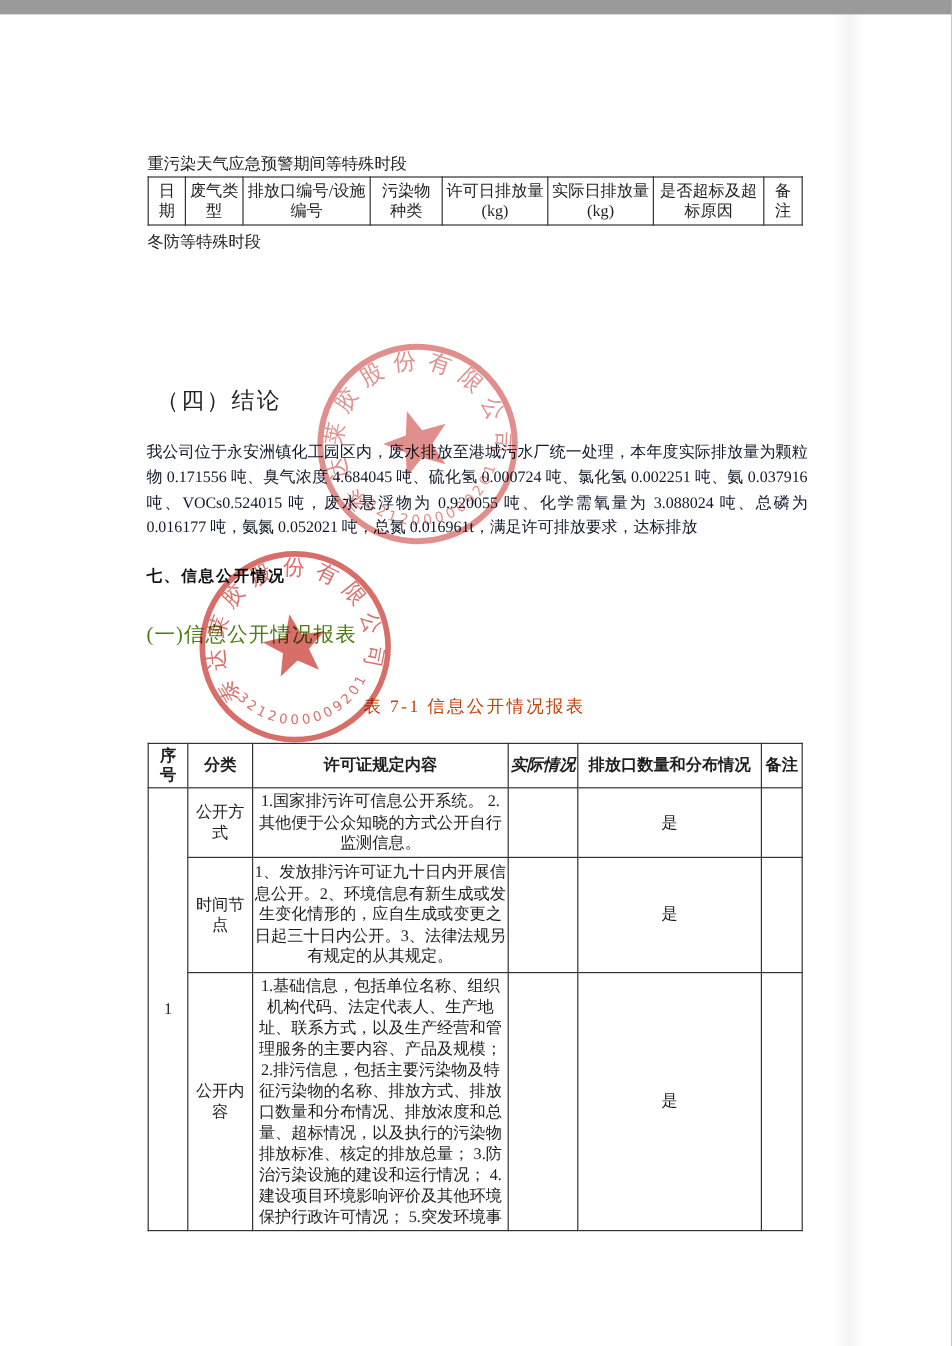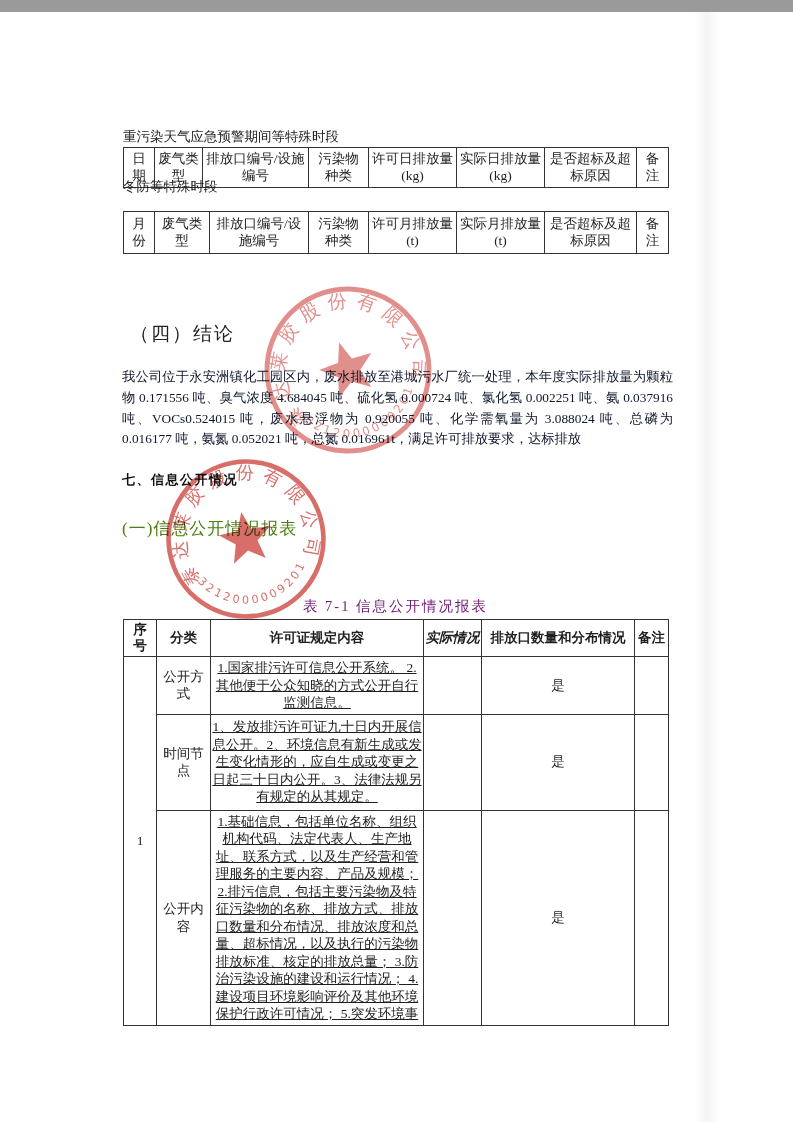--- a/index.html
+++ b/index.html
@@ -17,34 +17,34 @@
     width:545px;font-size:13.5px;color:#1e1e1e;
   }
   table.doc-table th,table.doc-table td{
     border:1.4px solid #333;vertical-align:middle;
     font-weight:normal;line-height:16.5px;padding:2px 1px;text-align:center;
     overflow:hidden;
   }
   table.top-tbl th{padding:3px 3px;text-align:center;}
   table.main-tbl th{font-weight:600;line-height:16px;padding:2px 2px;font-size:13.5px;}
   table.main-tbl td{font-size:13.5px;line-height:17.5px;}
-  td.cell-content{text-align:left;padding:2px 4px;text-decoration:underline;}
+  td.cell-content{text-align:left;padding:2px 4px;}
   td.cell-yes{text-align:left;padding:2px 4px;}
   .h-conclusion{position:absolute;left:130px;top:309px;font-size:19px;letter-spacing:2px;color:#222;}
   .para{
     position:absolute;left:122px;top:355px;width:551px;
     font-size:13.3px;line-height:20.8px;text-align:justify;color:#0f172a;
   }
   .h-sec7{
     position:absolute;left:122px;top:459px;font-size:13px;font-weight:bold;
     letter-spacing:1.5px;font-family:"Liberation Sans","DejaVu Sans",sans-serif;color:#111;
   }
   .h-sub7{position:absolute;left:122px;top:505px;font-size:17px;color:#4d7c0f;letter-spacing:1px;}
-  .caption{position:absolute;left:123px;top:585px;width:545px;text-align:center;
-    font-size:14.5px;letter-spacing:2px;color:#701a75;}
+  .caption{position:absolute;left:123px;top:567px;width:545px;text-align:center;
+    font-size:14.5px;letter-spacing:2px;color:#c2410c;}
   .stamp{position:absolute;mix-blend-mode:multiply;pointer-events:none;}
   .stamp svg{display:block;}
   .stamp-upper{left:258px;top:268px;width:180px;height:180px;opacity:.62;transform:rotate(-18deg);}
   .stamp-lower{left:160px;top:441px;width:172px;height:172px;opacity:.8;transform:rotate(-10deg);}
 </style>
 </head>
 <body>
 
 <div class="page">
   <div class="scan-band"></div>
@@ -68,45 +68,21 @@
       <th>排放口编号/设施编号</th>
       <th>污染物种类</th>
       <th>许可日排放量(kg)</th>
       <th>实际日排放量(kg)</th>
       <th>是否超标及超标原因</th>
       <th>备注</th>
     </tr>
   </tbody>
     </table>
 
-  <div class="tbl-label" style="top:166px;">冬防等特殊时段</div>
-  <table class="doc-table top-tbl" style="top:199px;height:43px;">
-    <colgroup>
-      <col style="width:31px">
-        <col style="width:55px">
-        <col style="width:99px">
-        <col style="width:60px">
-      <col style="width:88px">
-        <col style="width:88px">
-        <col style="width:92px">
-        <col style="width:32px">
-    </colgroup>
-    <tbody>
-        <tr>
-      <th>月份</th>
-      <th>废气类型</th>
-      <th>排放口编号/设施编号</th>
-      <th>污染物种类</th>
-      <th>许可月排放量(t)</th>
-      <th>实际月排放量(t)</th>
-      <th>是否超标及超标原因</th>
-      <th>备注</th>
-    </tr>
-  </tbody>
-    </table>
+  <div class="tbl-label" style="top:181px;">冬防等特殊时段</div>
 
   <div class="h-conclusion">（四）结论</div>
   <div class="para">我公司位于永安洲镇化工园区内，废水排放至港城污水厂统一处理，本年度实际排放量为颗粒物 0.171556 吨、臭气浓度 4.684045 吨、硫化氢 0.000724 吨、氯化氢 0.002251 吨、氨 0.037916 吨、VOCs0.524015 吨，废水悬浮物为 0.920055 吨、化学需氧量为 3.088024 吨、总磷为 0.016177 吨，氨氮 0.052021 吨，总氮 0.016961t，满足许可排放要求，达标排放</div>
 
   <div class="h-sec7">七、信息公开情况</div>
   <div class="h-sub7">(一)信息公开情况报表</div>
   <div class="caption">表 7-1 信息公开情况报表</div>
 
   <table class="doc-table main-tbl" style="top:607px;">
     <colgroup>

